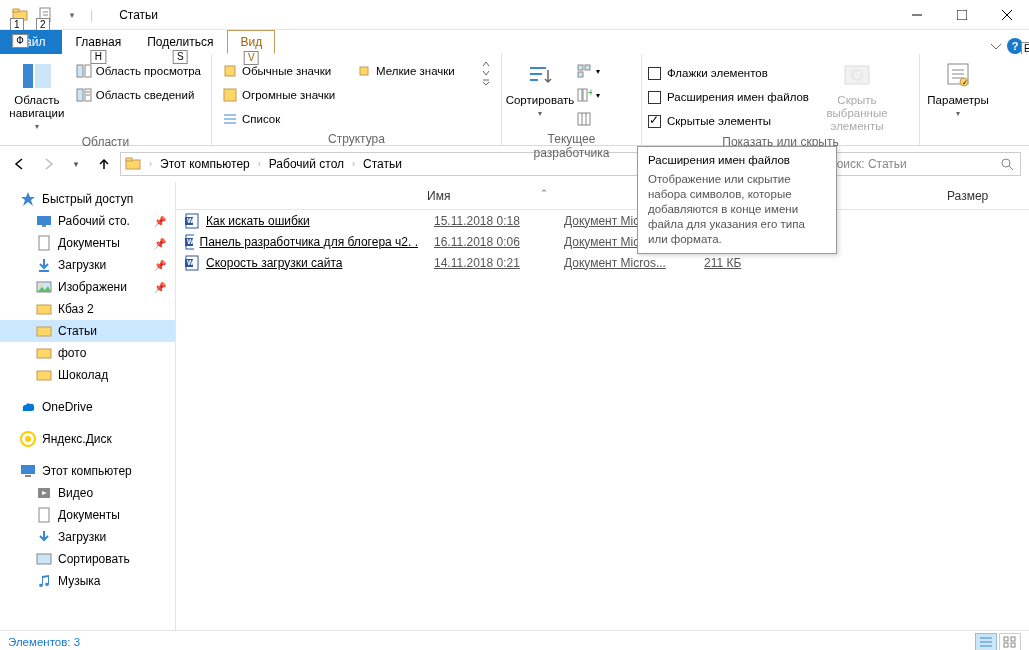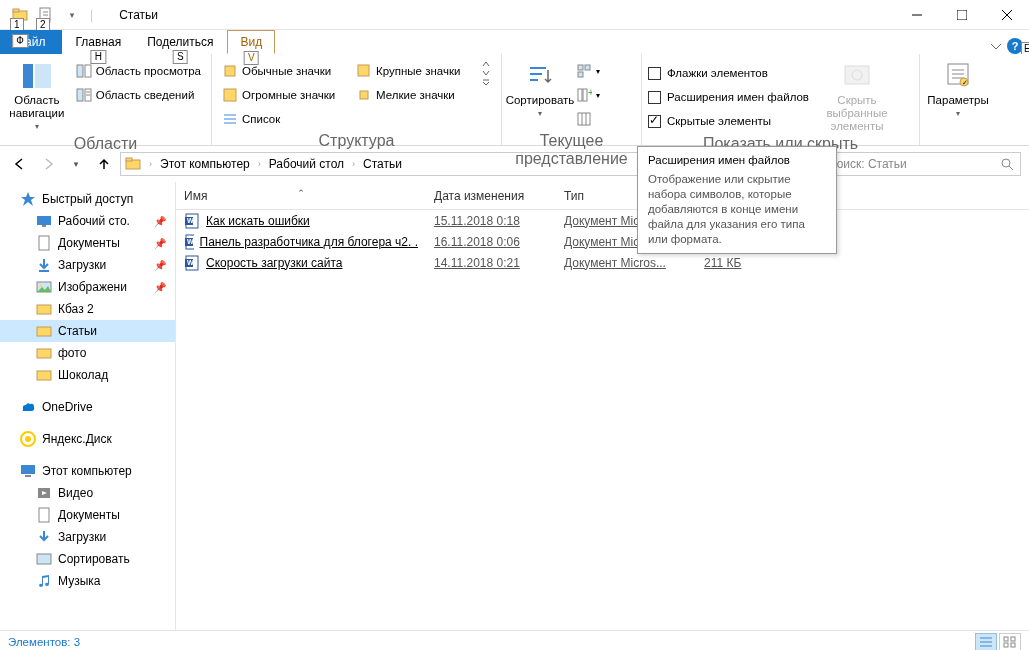--- a/index.html
+++ b/index.html
@@ -22,21 +22,21 @@
   .keytip2 { position: absolute; top: 20px; left: 50%; transform: translateX(-50%); background: #fff; border: 1px solid #888; font-size: 10px; padding: 0 3px; line-height: 12px; z-index: 5; }
   .tabs-right { margin-left: auto; display: flex; align-items: center; padding-right: 6px; gap: 6px; }
   .help-wrap { position: relative; }
   .help-circle { width: 16px; height: 16px; border-radius: 50%; background: #1979ca; color: #fff; display: flex; align-items: center; justify-content: center; font-size: 11px; font-weight: bold; }
   .help-keytip { position: absolute; top: 4px; left: 14px; background: #fff; border: 1px solid #888; font-size: 10px; padding: 0 2px; line-height: 12px; }
   
   
   .ribbon { height: 92px; background: #fff; border-bottom: 1px solid #dadada; display: flex; position: relative; }
   .group { border-right: 1px solid #e1e1e1; padding: 2px 6px 0 6px; display: flex; flex-direction: column; }
   .group-body { flex: 1; display: flex; align-items: flex-start; }
-  .group-label { text-align: center; font-size: 16px; color: #666; padding: 2px 0; }
+  .group-label { text-align: center; font-size: 12px; color: #666; padding: 2px 0; }
   .big-btn { display: flex; flex-direction: column; align-items: center; justify-content: center; width: 64px; text-align: center; font-size: 11.5px; line-height: 13px; padding-top: 4px; }
   .big-icon { width: 32px; height: 32px; margin-bottom: 2px; display: flex; align-items: center; justify-content: center; }
   .vstack { display: flex; flex-direction: column; gap: 2px; padding-top: 4px; }
   .small-btn { display: flex; align-items: center; gap: 4px; font-size: 11.5px; height: 22px; padding: 0 4px; white-space: nowrap; }
   .small-btn.sel { background: #cde6f7; border: 1px solid #92c0e0; }
   .chk { display: flex; align-items: center; gap: 6px; font-size: 11.5px; height: 22px; }
   .chk-box { width: 13px; height: 13px; border: 1px solid #333; position: relative; flex-shrink: 0; }
   .chk-box.checked::after { content: "✓"; position: absolute; top: -3px; left: 0; font-size: 12px; }
   
   
@@ -52,21 +52,21 @@
   .main { display: flex; height: 448px; }
   .sidebar { width: 176px; border-right: 1px solid #e5e5e5; overflow-y: auto; padding: 6px 0; }
   .tree-item { display: flex; align-items: center; height: 22px; padding-left: 20px; gap: 6px; font-size: 12px; }
   .tree-item.sel { background: #cce8ff; }
   .tree-item.sub { padding-left: 36px; }
   .tree-icon { width: 16px; height: 16px; display: flex; align-items: center; justify-content: center; flex-shrink: 0; }
   .pin { margin-left: auto; margin-right: 8px; color: #888; font-size: 10px; }
   .tree-gap { height: 10px; }
   
   .content { flex: 1; display: flex; flex-direction: column; }
-  .cols { display: flex; height: 28px; align-items: center; border-bottom: 1px solid #e5e5e5; font-size: 12px; color: #333; }
+  .cols { display: flex; height: 28px; align-items: center; border-bottom: 1px solid #e5e5e5; font-size: 12px; color: #333; justify-content: flex-end; }
   .col { padding: 0 8px; position: relative; }
   .col-name { width: 250px; }
   .col-date { width: 130px; }
   .col-type { width: 140px; }
   .col-size { width: 90px; text-align: left; }
   .sort-arrow { position: absolute; left: 50%; top: -1px; transform: translateX(-50%); font-size: 9px; color: #555; }
   .rows { }
   .row { display: flex; height: 21px; align-items: center; font-size: 12px; }
   .cell { padding: 0 8px; white-space: nowrap; overflow: hidden; text-overflow: ellipsis; text-decoration: underline; }
   .cell-name { width: 250px; display: flex; align-items: center; gap: 6px; }
@@ -217,26 +217,20 @@
               <line x1="2" y1="4" x2="14" y2="4" stroke="#3b87d4"></line>
               <line x1="2" y1="8" x2="14" y2="8" stroke="#3b87d4"></line>
               <line x1="2" y1="12" x2="14" y2="12" stroke="#3b87d4"></line>
             </svg>
             <span>Список</span>
           </div>
       </div>
       <div class="vstack" style="width:130px">
         <div class="small-btn">
             <svg width="16" height="16">
-              <rect x="2" y="2" width="11" height="11" fill="#ffd766" stroke="#c29a5c"></rect>
-            </svg>
-            <span>Крупные значки</span>
-          </div>
-        <div class="small-btn">
-            <svg width="16" height="16">
               <rect x="4" y="4" width="8" height="8" fill="#ffd766" stroke="#c29a5c"></rect>
             </svg>
             <span>Мелкие значки</span>
           </div>
       </div>
       <div class="vstack" style="width:14px;justify-content:center;gap:1px">
         <svg width="10" height="8">
             <path d="M2 6 L5 2 L8 6" fill="none" stroke="#666"></path>
           </svg>
         <svg width="10" height="8">
@@ -284,21 +278,21 @@
           </div>
         <div class="small-btn">
             <svg width="16" height="16">
               <rect x="2" y="2" width="12" height="12" fill="none" stroke="#888"></rect>
               <line x1="6" y1="2" x2="6" y2="14" stroke="#888"></line>
               <line x1="10" y1="2" x2="10" y2="14" stroke="#888"></line>
             </svg>
           </div>
       </div>
     </div>
-    <div class="group-label">Текущее представление</div>
+    <div class="group-label">Текущее разработчика</div>
   </div>
 
   <div class="group" style="width:278px">
     <div class="group-body">
       <div class="vstack" style="padding-top:6px">
         <label class="chk">
             <span class="chk-box"></span>
             <span>Флажки элементов</span>
           </label>
         <label class="chk">

